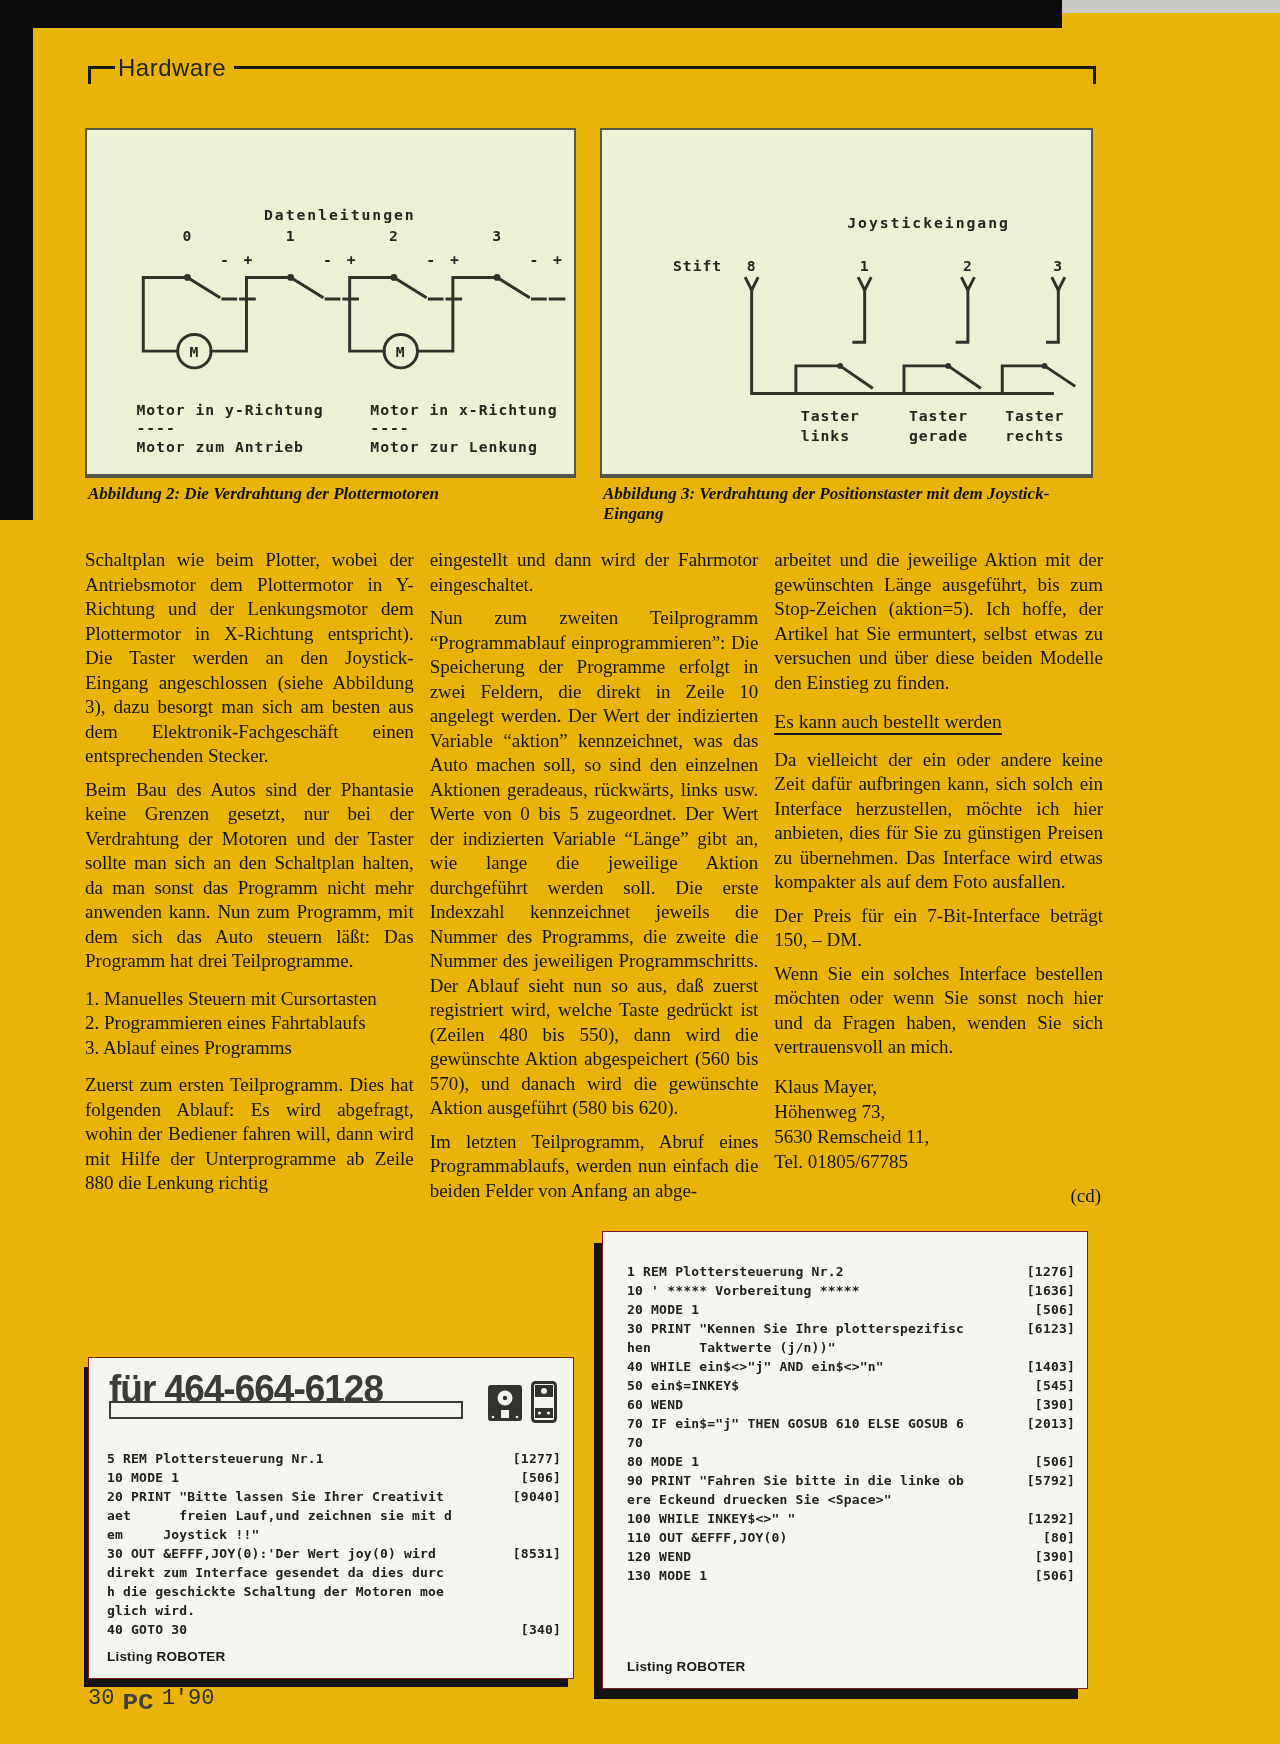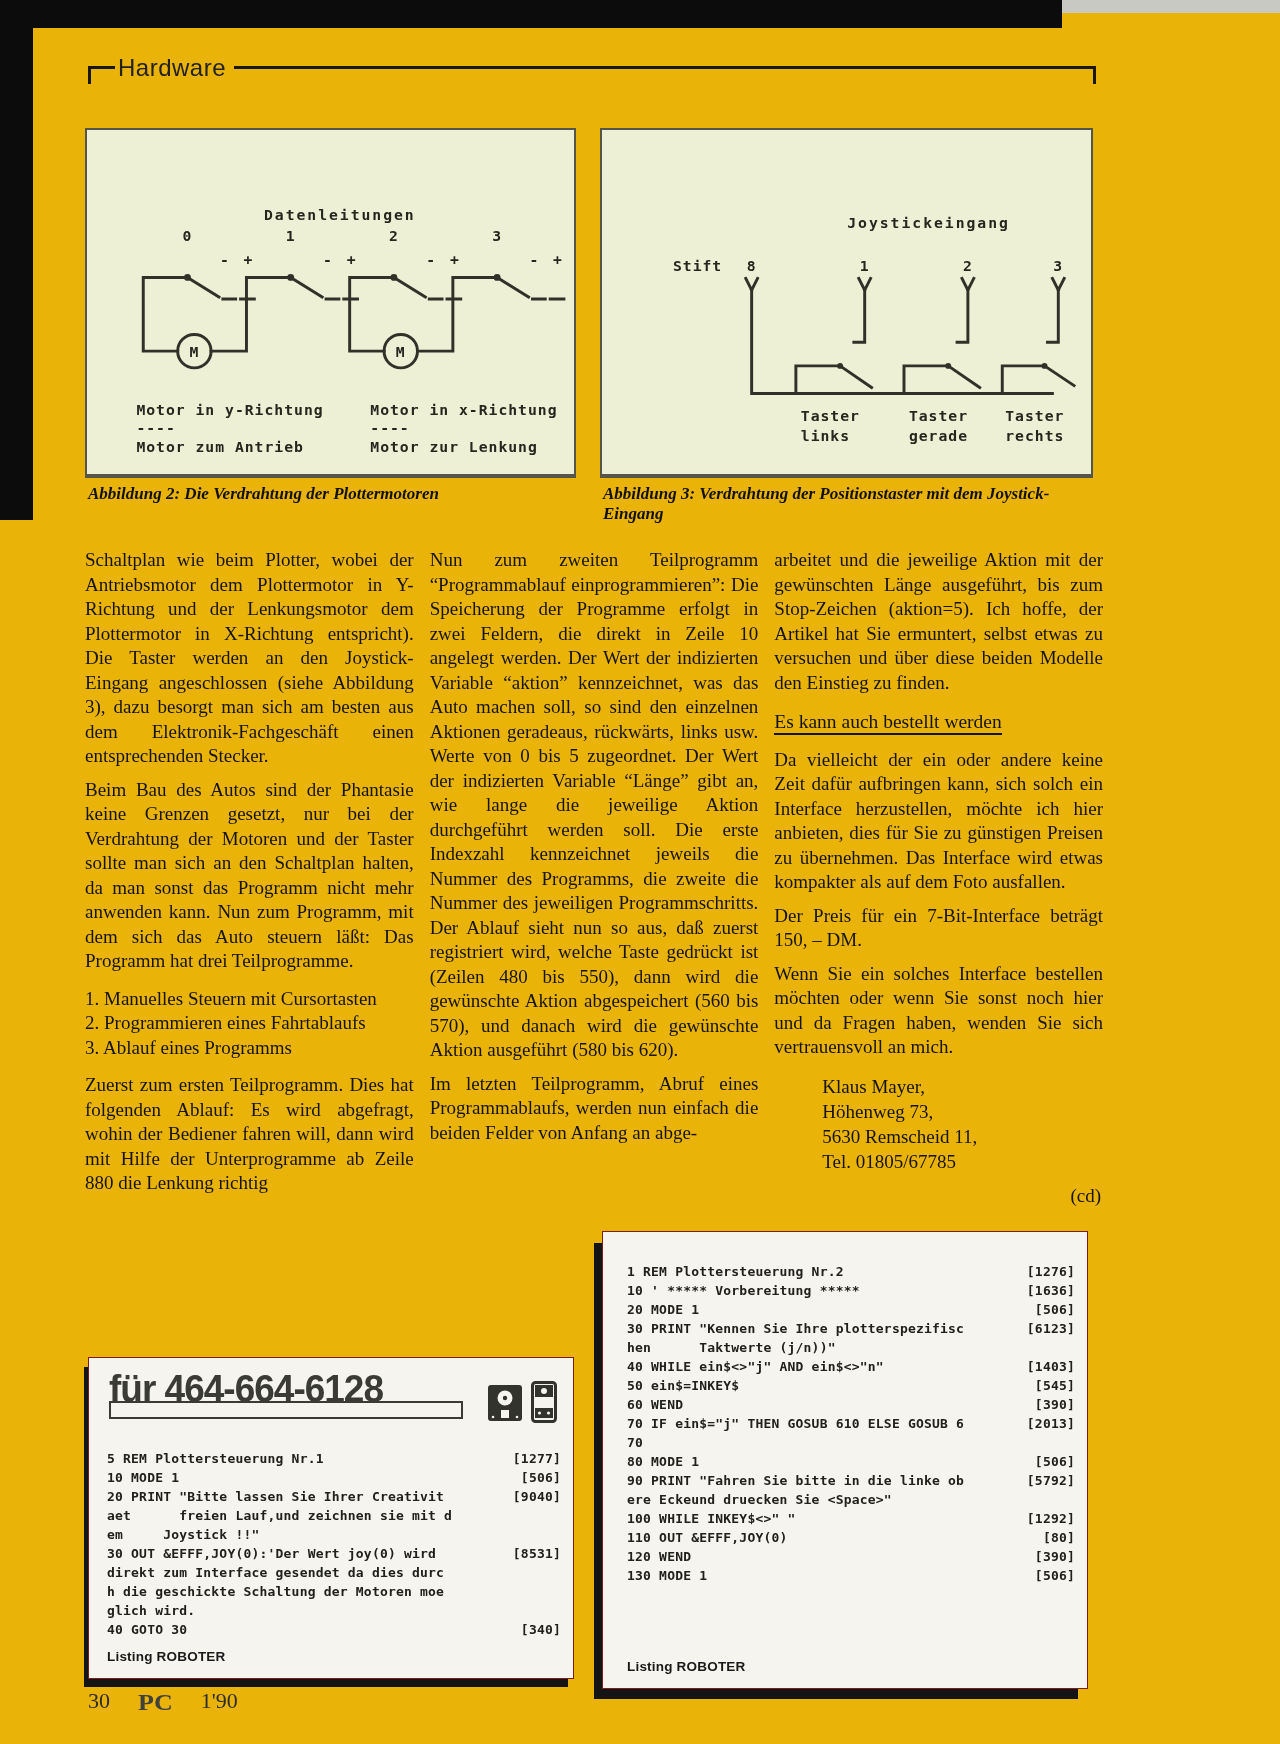--- a/index.html
+++ b/index.html
@@ -34,21 +34,21 @@
   .cap2{left:88px;width:480px;}
   .cap3{left:603px;width:490px;}
   
   .cols{position:absolute;left:85px;top:548px;width:1018px;display:flex;gap:16px;z-index:1;}
   .col{flex:1 1 0;font-size:19px;line-height:24.5px;text-align:justify;}
   .col p{margin:0 0 9px 0;}
   .plist{list-style:none;margin:13px 0 13px 0;padding:0;}
   .plist li{margin:0;text-align:left;}
   .order-heading{margin:15px 0 13px 0;font-weight:400;font-size:19.5px;text-align:left;}
   .order-heading span{border-bottom:2px solid #141414;padding-bottom:1px;}
-  .addr{margin-top:14px;line-height:25px;text-align:left;margin-left:48px;}
+  .addr{margin-top:14px;line-height:25px;text-align:left;}
   .sig{text-align:right;margin-top:10px;padding-right:2px;}
   
   .listing{position:absolute;background:#f5f4ee;border:1px solid #7f1d1d;box-sizing:border-box;
            display:flex;flex-direction:column;z-index:2;
            font-family:"DejaVu Sans Mono",monospace;font-weight:700;font-size:13px;
            line-height:19px;color:#21211c;letter-spacing:0.2px;margin-top:39px;}
   .listing.l1{left:88px;top:1318px;width:486px;height:322px;box-shadow:-5px 9px 0 -1px #141414;
               padding:16px 12px 12px 18px;}
   .listing.l2{left:602px;top:1192px;width:486px;height:458px;box-shadow:-9px 11px 0 -1px #141414;
               padding:30px 12px 12px 24px;}
@@ -58,22 +58,22 @@
            font-size:37px;letter-spacing:-1px;color:#3b3b35;transform:scaleY(1.05);
            transform-origin:left bottom;white-space:nowrap;}
   .logo-bar{display:block;height:14px;border:2.5px solid #3b3b35;margin-top:2px;}
   .hw-icons{display:flex;gap:8px;align-items:flex-end;margin-bottom:-4px;}
   .cl{display:flex;}
   .cc{white-space:pre;flex:1 1 auto;}
   .cn{white-space:pre;flex:0 0 62px;text-align:right;}
   .listing-footer{margin-top:auto;font-family:"Liberation Sans",sans-serif;font-weight:600;
                   font-size:13.5px;letter-spacing:0.2px;color:#1a1a1a;}
   
-  .page-footer{position:absolute;left:88px;top:1686px;display:flex;align-items:center;gap:28px;
-               font-family:Liberation Serif, serif;color:#2c2c2c;}
+  .page-footer{position:absolute;left:88px;top:1686px;display:flex;align-items:flex-start;gap:8px;
+               font-family:Liberation Mono, monospace;color:#2c2c2c;}
   .pgnum{font-size:22px;}
   .pc-logo{display:inline-block;font-size:26px;font-weight:900;color:#41413c;
            letter-spacing:0px;transform:scaleY(0.85);transform-origin:left bottom;}
   .issue{font-size:22px;}
 </style>
 </head>
 <body>
 
 <div class="page">
 
@@ -172,20 +172,21 @@
       <p>Schaltplan wie beim Plotter, wobei der Antriebsmotor dem Plottermotor in Y-Richtung und der Lenkungsmotor dem Plottermotor in X-Richtung entspricht). Die Taster werden an den Joystick-Eingang angeschlossen (siehe Abbildung 3), dazu besorgt man sich am besten aus dem Elektronik-Fachgeschäft einen entsprechenden Stecker.</p>
       <p>Beim Bau des Autos sind der Phantasie keine Grenzen gesetzt, nur bei der Verdrahtung der Motoren und der Taster sollte man sich an den Schaltplan halten, da man sonst das Programm nicht mehr anwenden kann. Nun zum Programm, mit dem sich das Auto steuern läßt: Das Programm hat drei Teilprogramme.</p>
       <ul class="plist">
         <li>1. Manuelles Steuern mit Cursortasten</li>
         <li>2. Programmieren eines Fahrtablaufs</li>
         <li>3. Ablauf eines Programms</li>
       </ul>
       <p>Zuerst zum ersten Teilprogramm. Dies hat folgenden Ablauf: Es wird abgefragt, wohin der Bediener fahren will, dann wird mit Hilfe der Unterprogramme ab Zeile 880 die Lenkung richtig</p>
     </div>
     <div class="col">
+      <p>eingestellt und dann wird der Fahrmotor eingeschaltet.</p>
       <p>Nun zum zweiten Teilprogramm “Programmablauf einprogrammieren”: Die Speicherung der Programme erfolgt in zwei Feldern, die direkt in Zeile 10 angelegt werden. Der Wert der indizierten Variable “aktion” kennzeichnet, was das Auto machen soll, so sind den einzelnen Aktionen geradeaus, rückwärts, links usw. Werte von 0 bis 5 zugeordnet. Der Wert der indizierten Variable “Länge” gibt an, wie lange die jeweilige Aktion durchgeführt werden soll. Die erste Indexzahl kennzeichnet jeweils die Nummer des Programms, die zweite die Nummer des jeweiligen Programmschritts. Der Ablauf sieht nun so aus, daß zuerst registriert wird, welche Taste gedrückt ist (Zeilen 480 bis 550), dann wird die gewünschte Aktion abgespeichert (560 bis 570), und danach wird die gewünschte Aktion ausgeführt (580 bis 620).</p>
       <p>Im letzten Teilprogramm, Abruf eines Programmablaufs, werden nun einfach die beiden Felder von Anfang an abge-</p>
     </div>
     <div class="col">
       <p>arbeitet und die jeweilige Aktion mit der gewünschten Länge ausgeführt, bis zum Stop-Zeichen (aktion=5). Ich hoffe, der Artikel hat Sie ermuntert, selbst etwas zu versuchen und über diese beiden Modelle den Einstieg zu finden.</p>
       <div class="order-heading"><span>Es kann auch bestellt werden</span></div>
       <p>Da vielleicht der ein oder andere keine Zeit dafür aufbringen kann, sich solch ein Interface herzustellen, möchte ich hier anbieten, dies für Sie zu günstigen Preisen zu übernehmen. Das Interface wird etwas kompakter als auf dem Foto ausfallen.</p>
       <p>Der Preis für ein 7-Bit-Interface beträgt 150, – DM.</p>
       <p>Wenn Sie ein solches Interface bestellen möchten oder wenn Sie sonst noch hier und da Fragen haben, wenden Sie sich vertrauensvoll an mich.</p>
       <div class="addr">

